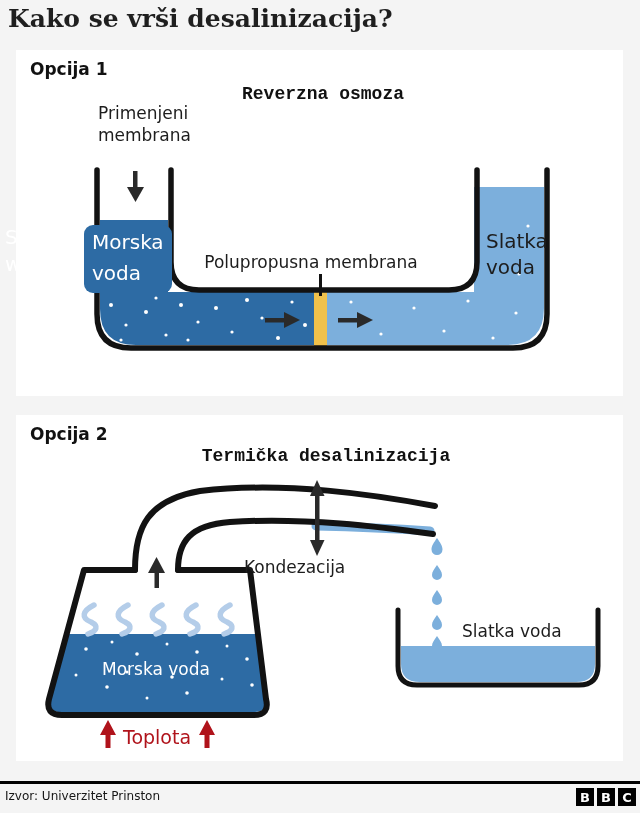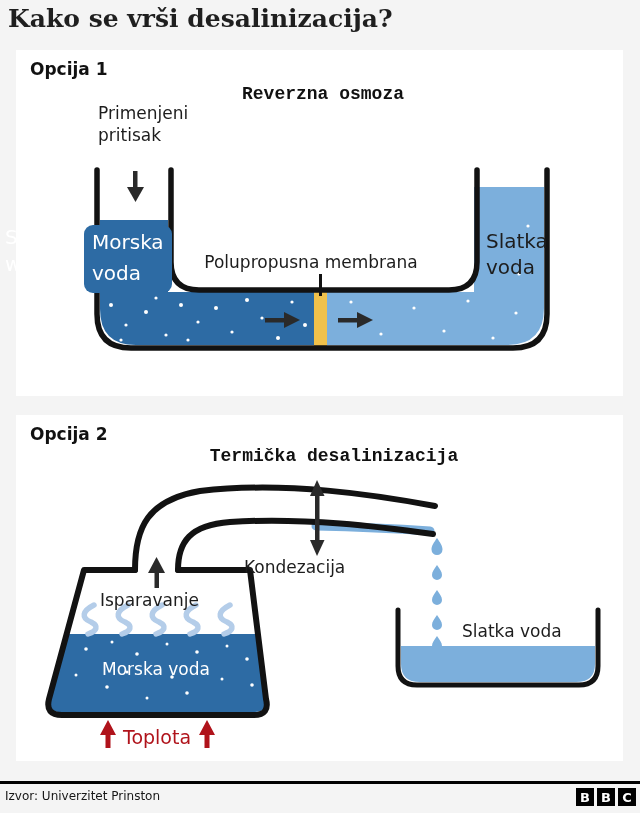--- a/index.html
+++ b/index.html
@@ -112,21 +112,21 @@
     </g>
     <g fill="#2a2a2a">
       <rect x="322" y="268" width="21" height="4.5"></rect>
       <polygon points="341,262 357,270 341,278"></polygon>
     </g>
   </svg>
 
   <div class="abs opt-label">Opcija 1</div>
   <div class="abs diagram-title" style="left:160px;top:34px;width:294px;">Reverzna osmoza</div>
   <div class="abs lbl prel" style="left:82px;top:52px;">Primenjeni
-pritisak</div>
+membrana</div>
   <div class="abs sticker prel" style="left:68px;top:175px;">Morska
 voda</div>
   <div class="abs lbl" style="left:177px;top:201px;width:236px;text-align:center;">Polupropusna membrana</div>
   <div class="abs lbl-big prel" style="left:470px;top:178px;">Slatka
 voda</div>
 </div>
 
 <div id="card2" class="abs card">
 
   <svg width="607" height="346" viewBox="0 0 607 346">
@@ -190,22 +190,21 @@
 
     <g fill="#b0131b">
       <rect x="89.5" y="317" width="5" height="16"></rect>
       <polygon points="84,320 100,320 92,305"></polygon>
       <rect x="188.5" y="317" width="5" height="16"></rect>
       <polygon points="183,320 199,320 191,305"></polygon>
     </g>
   </svg>
 
   <div class="abs opt-label">Opcija 2</div>
-  <div class="abs diagram-title" style="left:168px;top:31px;width:300px;">Termička desalinizacija</div>
-  <div class="abs lbl" style="left:84px;top:174px;">Isparavanje</div>
+  <div class="abs diagram-title" style="left:160px;top:31px;width:300px;">Termička desalinizacija</div>
   <div class="abs lbl" style="left:228px;top:141px;">Kondezacija</div>
   <div class="abs lbl white-text" style="left:80px;top:243px;width:120px;text-align:center;">Morska voda</div>
   <div class="abs lbl" style="left:446px;top:205px;">Slatka voda</div>
   <div class="abs red-text" style="left: 107px; top: 311px; color: rgb(176, 19, 27);">Toplota</div>
 </div>
 
 <div class="abs footer-rule"></div>
 <div class="abs footer-src">Izvor: Univerzitet Prinston</div>
 <div class="abs bbc">
   <div class="blk">B</div>

